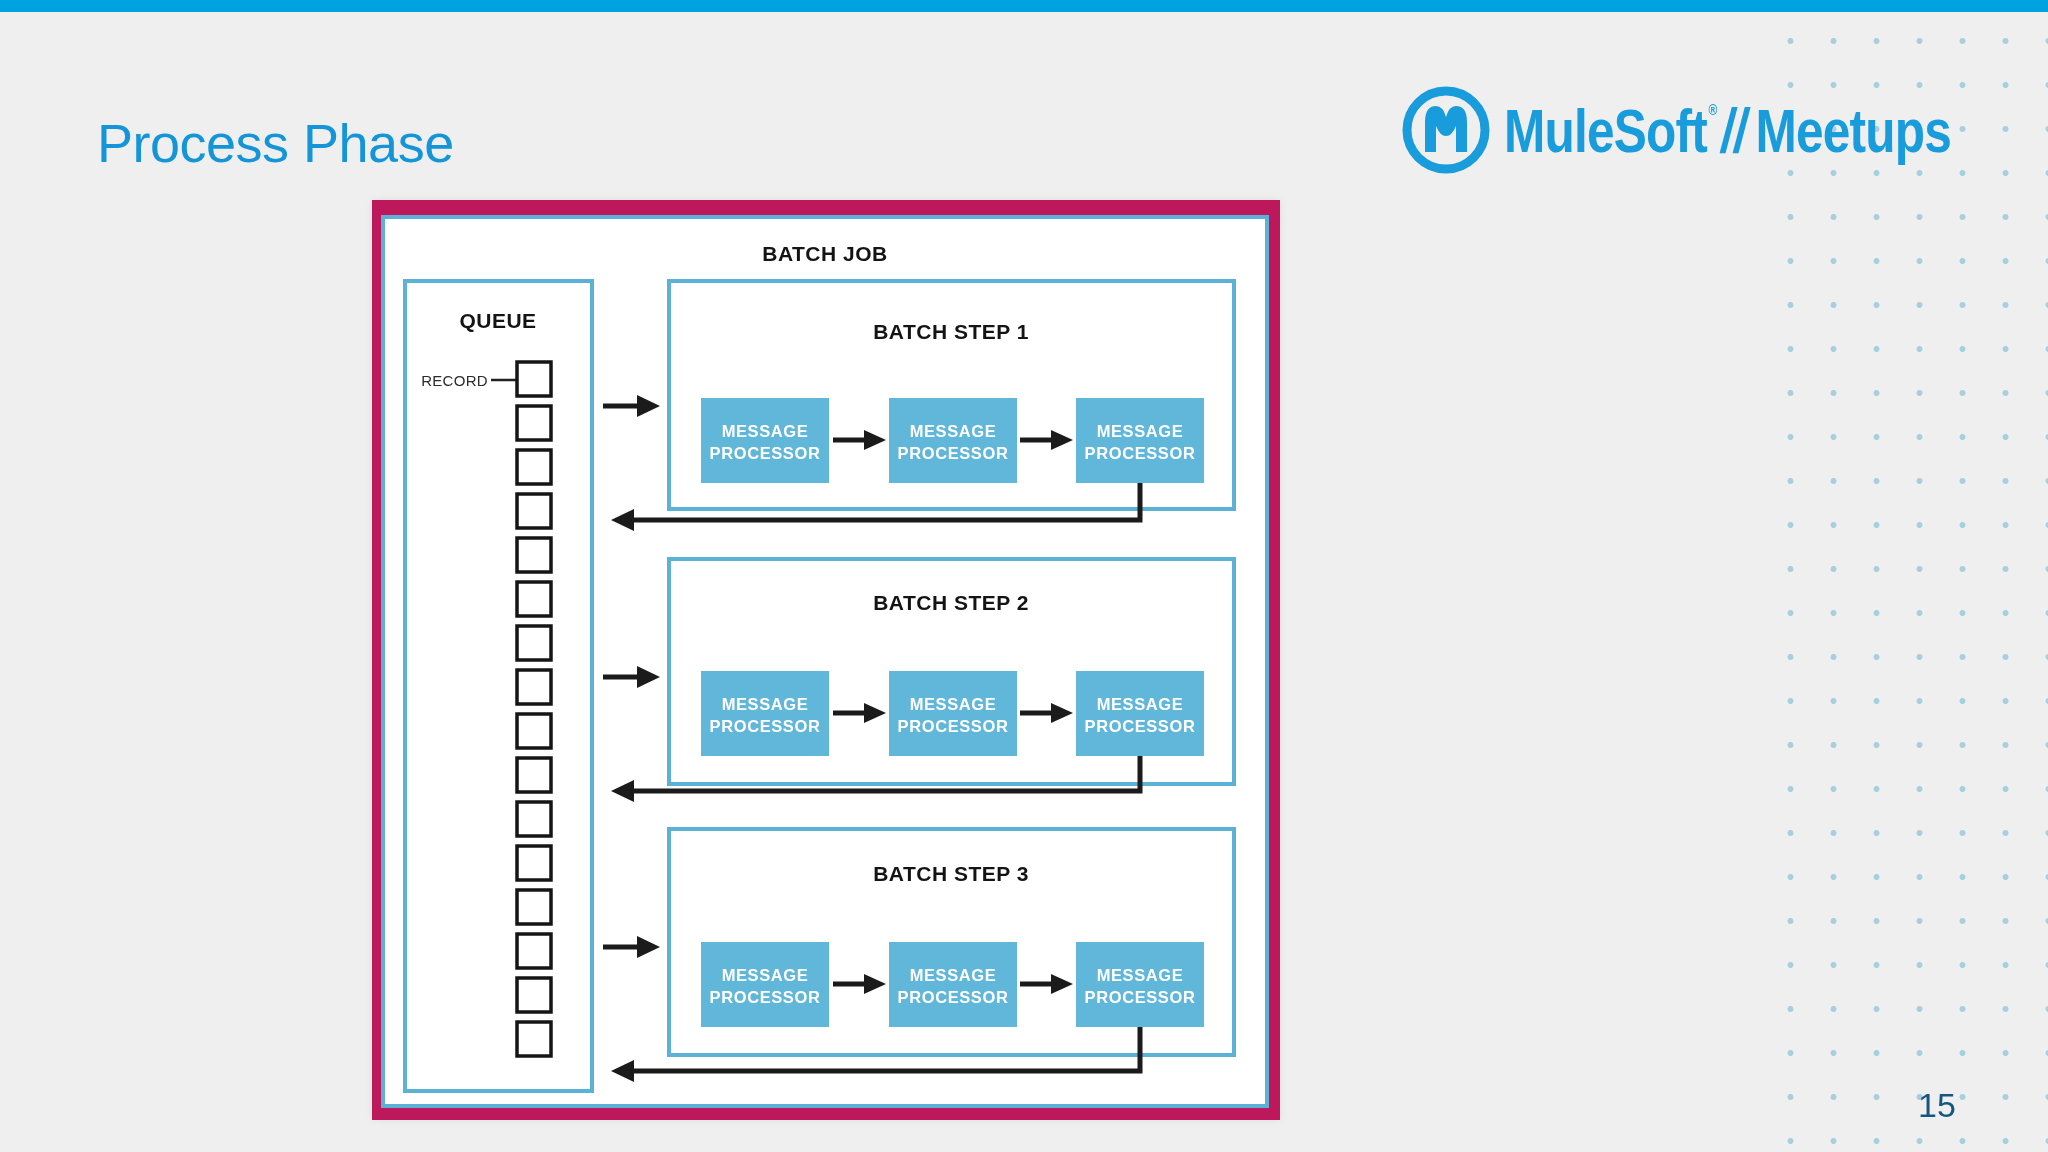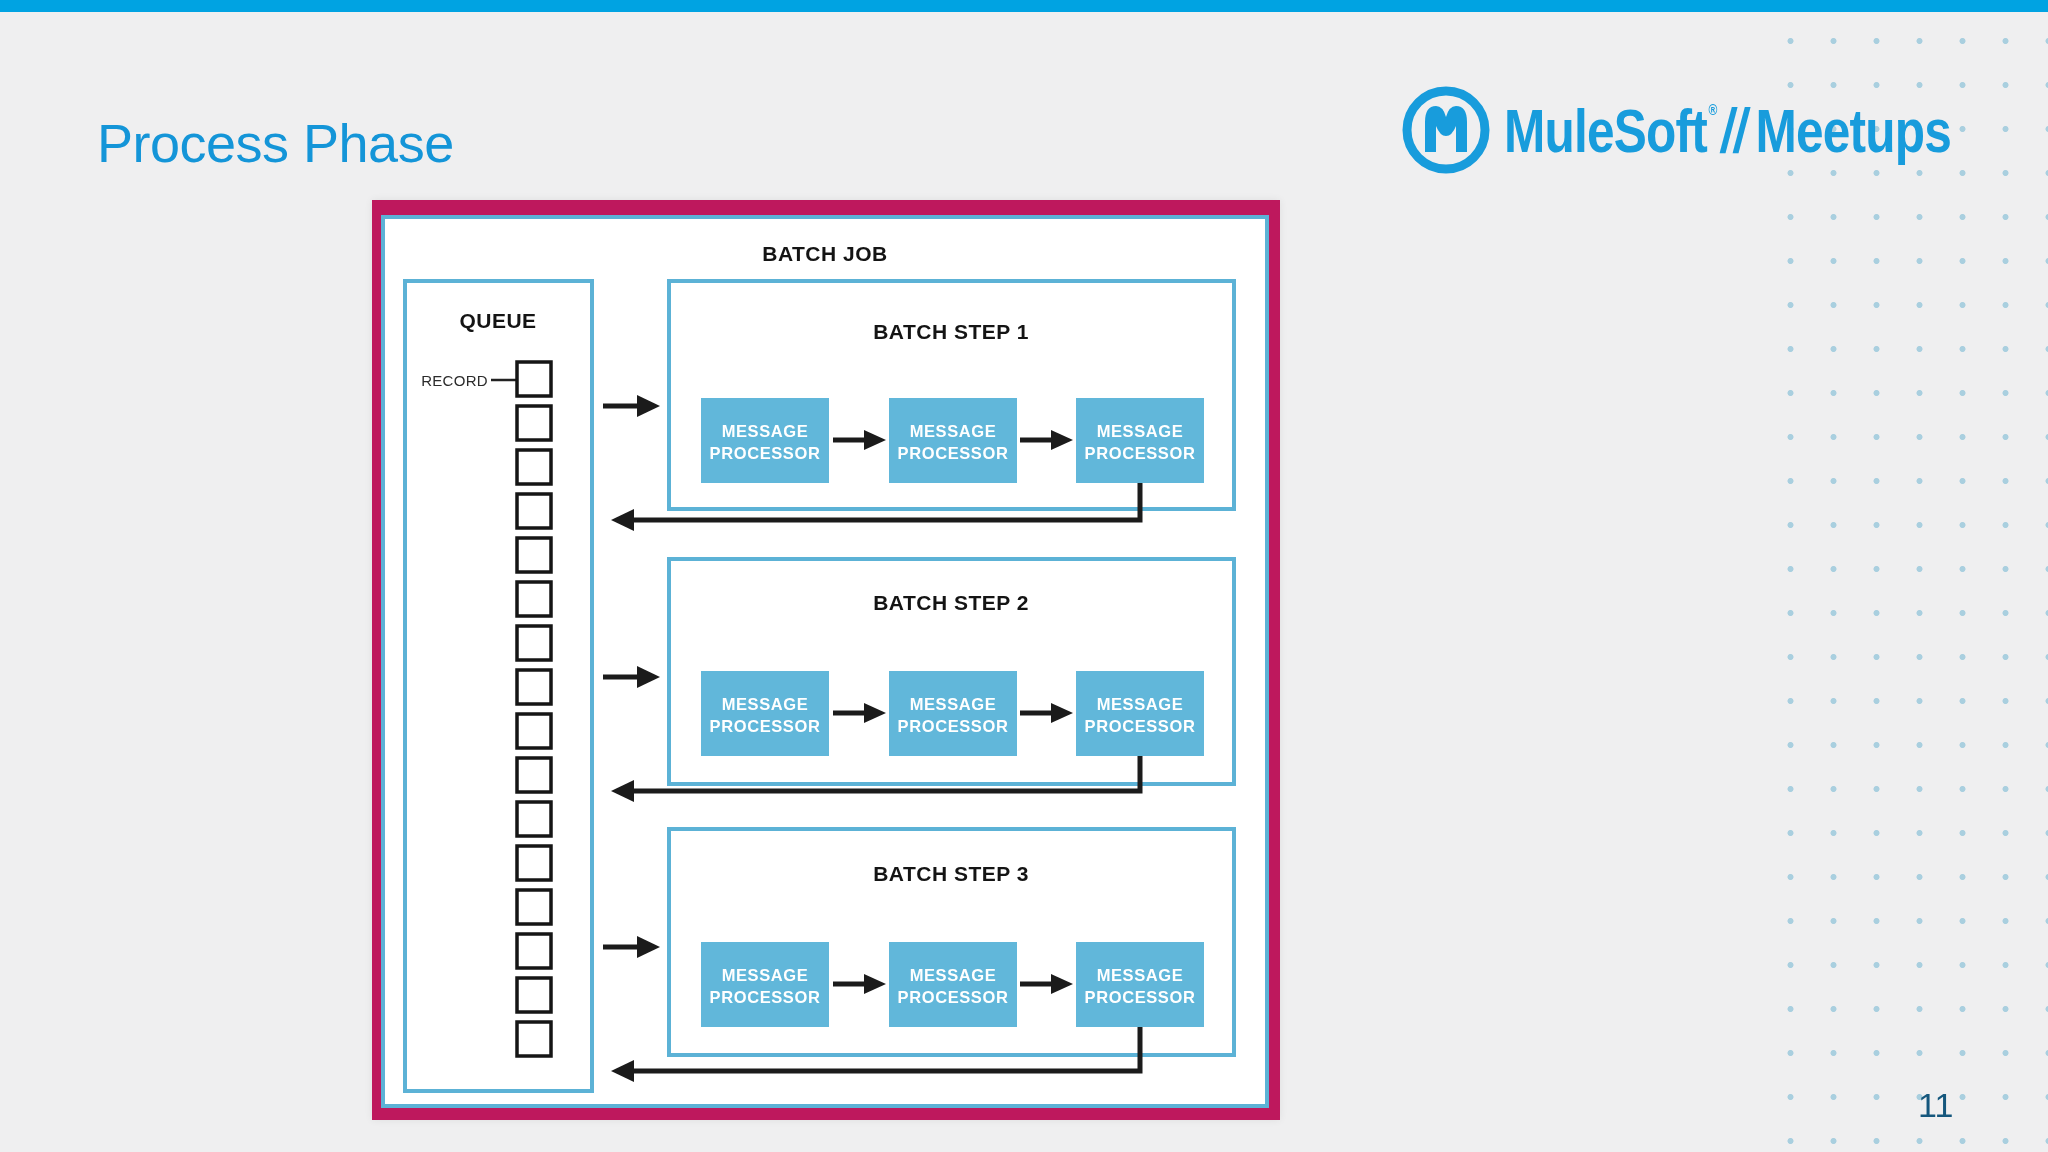--- a/index.html
+++ b/index.html
@@ -214,15 +214,15 @@
         <polygon class="flow-head" points="1051,974 1051,994 1073,984"></polygon>
       </g>
       <g>
         <path class="flow-line" d="M1140 1027 L1140 1071 L634 1071"></path>
         <polygon class="flow-head" points="634,1060 634,1082 611,1071"></polygon>
       </g>
 
     </svg>
   </div>
 
-  <div class="page-number">11</div>
+  <div class="page-number">15</div>
 
 </div>
 
 </body></html>

